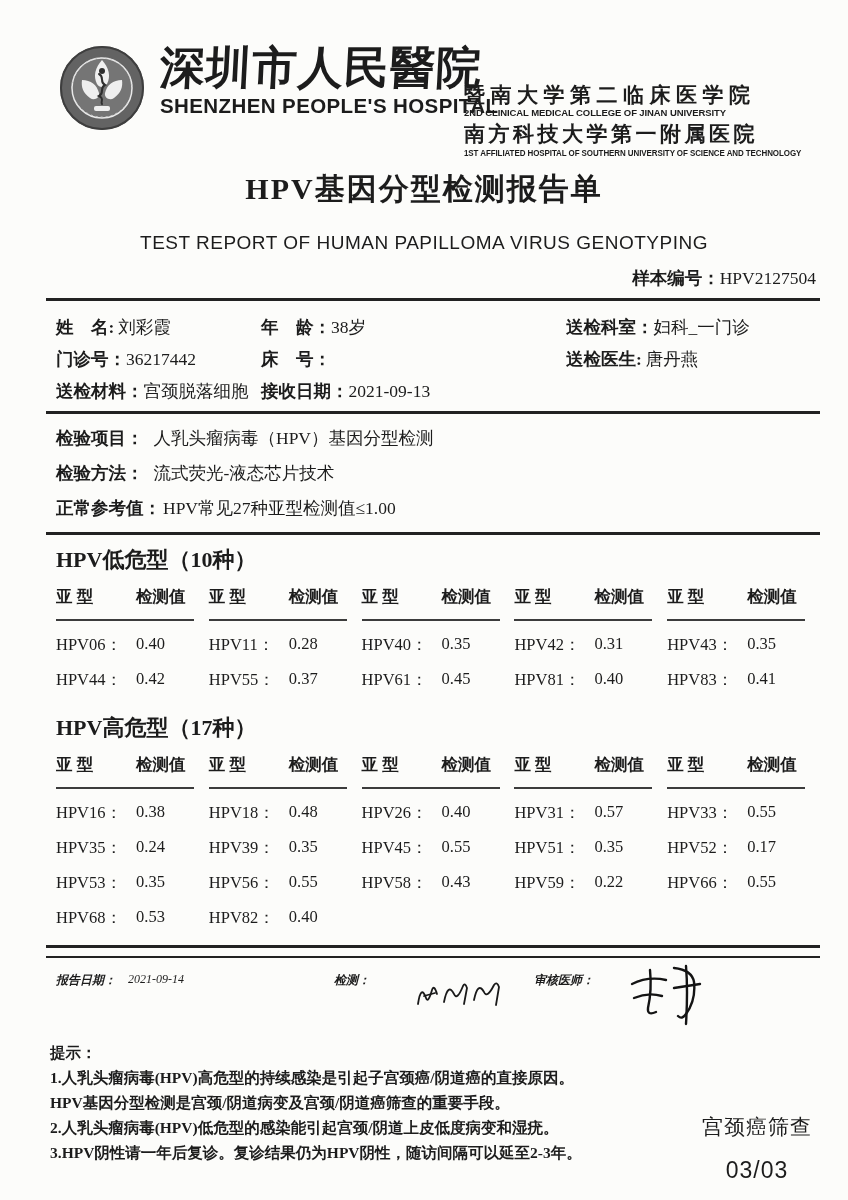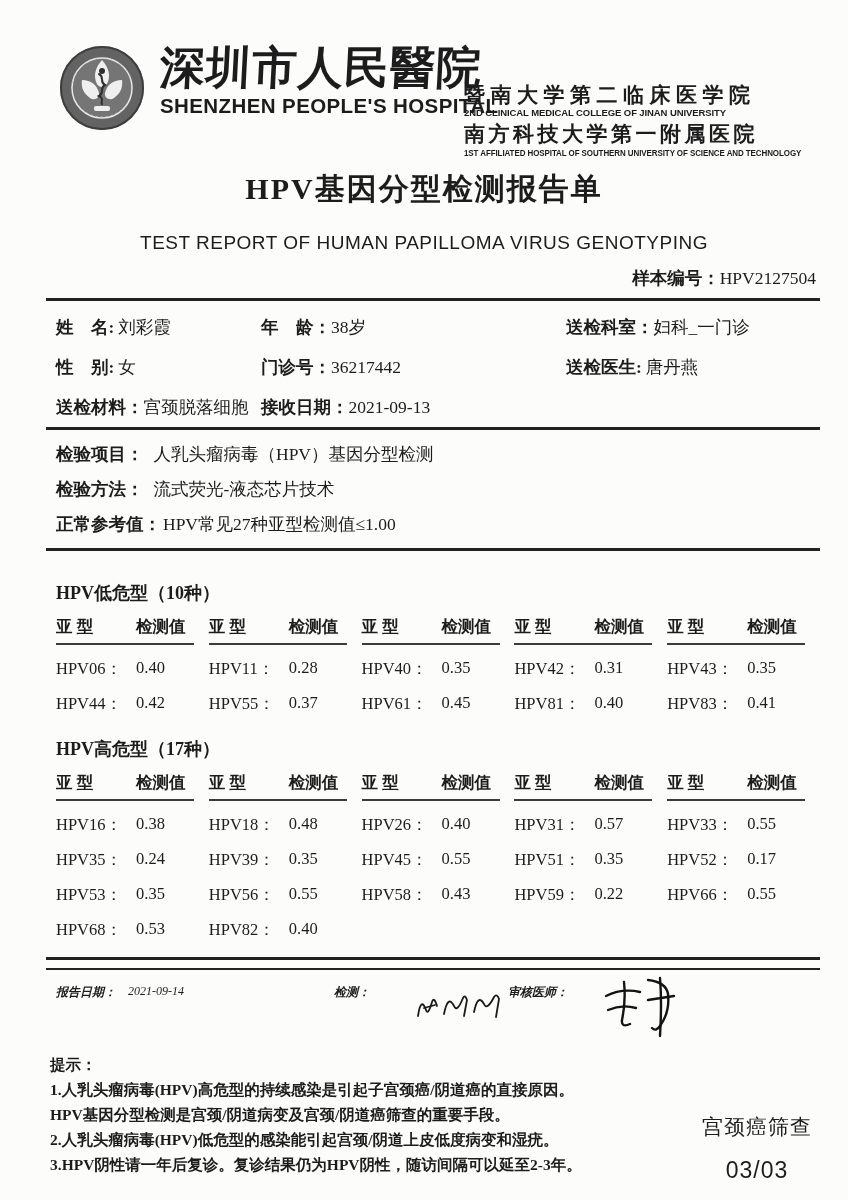--- a/index.html
+++ b/index.html
@@ -31,52 +31,52 @@
   .title-cn{text-align:center;font-size:30px;font-weight:600;letter-spacing:2px;margin-top:10px;}
   .title-en{text-align:center;font-size:19px;letter-spacing:.5px;margin-top:22px;
     font-family:"Liberation Sans","DejaVu Sans",sans-serif;}
   .sample-line{text-align:right;padding-right:32px;font-size:17.5px;margin-top:12px;}
   .sample-line .lab{font-weight:bold;}
   
   .rule{border:none;border-top:3px solid #222;margin:8px 28px 0 46px;}
   .rule.thin{border-top-width:2px;}
   
   .patient{display:grid;grid-template-columns:205px 305px 1fr;
-    margin:14px 28px 0 56px;row-gap:16px;font-size:17.5px;}
+    margin:14px 28px 0 56px;row-gap:8px;font-size:17.5px;}
   .plab{font-weight:bold;}
   .pv{margin-left:4px;}
   .col23 .pv{margin-left:0;}
   
   .testinfo{margin:12px 28px 0 56px;font-size:17.5px;}
   .testinfo .row{margin-bottom:11px;}
   .testinfo .row:last-child{margin-bottom:12px;}
   .tlab{font-weight:bold;}
   .tval{margin-left:10px;font-family:Liberation Serif, serif;}
   
-  .group-heading{margin:30px 28px 0 56px;font-size:18px;font-weight:bold;}
+  .group-heading{margin:10px 28px 0 56px;font-size:22px;font-weight:bold;}
   .subtable{margin:6px 28px 0 56px;}
   .sub-row{display:grid;grid-template-columns:repeat(5,1fr);margin-top:13px;font-size:16.5px;}
   .sub-group{display:flex;}
   .sub-group .st{width:80px;flex:none;}
   .sub-group .sv{width:58px;flex:none;}
   .sub-head-row .sub-group{width:fit-content;border-bottom:2px solid #3c3c3c;
-    padding-bottom:5px;font-weight:bold;}
+    padding-bottom:11px;font-weight:bold;}
   .sub-head-row{margin-top:11px;}
   
   .result{margin:12px 28px 0 56px;font-size:17.5px;}
   .result .rh{font-weight:bold;}
   .result .rt{margin-top:9px;margin-bottom:34px;}
   
   .signoff{display:flex;align-items:flex-start;margin:14px 28px 0 56px;font-size:12px;height:52px;font-style:italic;}
   .signoff .slab{font-weight:bold;}
   .signoff .sval{margin-left:12px;}
   .sig-tester{margin-left:42px;position:relative;top:2px;}
   .sig-reviewer{margin-left:30px;position:relative;top:-12px;}
   .signoff .g2{margin-left:150px;}
-  .signoff .g3{}
+  .signoff .g3{margin-left:26px;}
   
   .notes{margin:16px 28px 0 50px;font-size:15.5px;font-weight:600;line-height:1.62;}
   .note-heading{font-weight:bold;}
   
   .footer{position:absolute;right:36px;bottom:16px;text-align:center;
     font-family:"Liberation Sans","DejaVu Sans",sans-serif;}
   .footer .flab{font-size:21px;letter-spacing:1px;}
   .footer .fpage{font-size:23px;margin-top:16px;letter-spacing:1px;}
   svg{display:block;}
 </style>
@@ -119,22 +119,22 @@
     <span class="lab">样本编号：</span><span>HPV2127504</span>
   </div>
 
   <hr class="rule">
 
   <div class="patient">
     <div><span class="plab">姓　名:</span><span class="pv">刘彩霞</span></div>
     <div class="col23"><span class="plab">年　龄：</span><span class="pv">38岁</span></div>
     <div class="col23"><span class="plab">送检科室：</span><span class="pv">妇科_一门诊</span></div>
 
-    <div><span class="plab">性　别:</span><span class="pv">女</span></div>
     <div class="col23"><span class="plab">门诊号：</span><span class="pv">36217442</span></div>
+    <div class="col23"><span class="plab">床　号：</span><span class="pv"></span></div>
 
     <div><span class="plab">送检医生:</span><span class="pv">唐丹燕</span></div>
     <div class="col23"><span class="plab">送检材料：</span><span class="pv">宫颈脱落细胞</span></div>
     <div class="col23"><span class="plab">接收日期：</span><span class="pv">2021-09-13</span></div>
   </div>
 
   <hr class="rule">
 
   <div class="testinfo">
     <div class="row"><span class="tlab">检验项目：</span><span class="tval">人乳头瘤病毒（HPV）基因分型检测</span></div>

